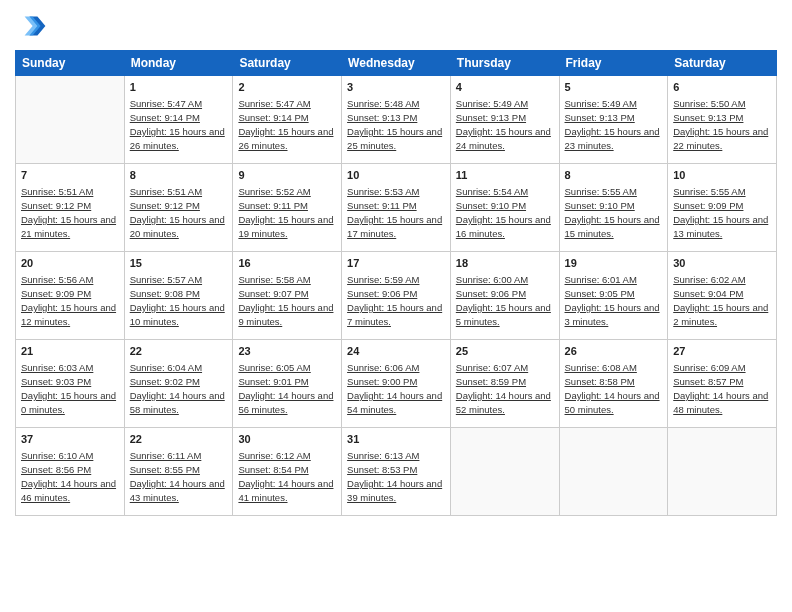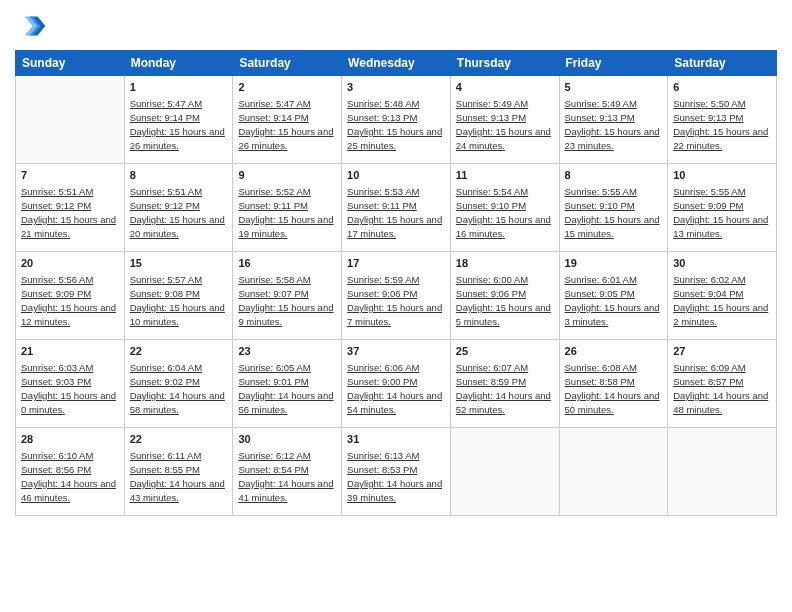--- a/index.html
+++ b/index.html
@@ -221,39 +221,39 @@
           </td>
           <td>
             <span class="day-number">22</span>
             <div class="day-info">Sunrise: 6:04 AM<br>Sunset: 9:02 PM<br>Daylight: 14 hours and 58 minutes.</div>
           </td>
           <td>
             <span class="day-number">23</span>
             <div class="day-info">Sunrise: 6:05 AM<br>Sunset: 9:01 PM<br>Daylight: 14 hours and 56 minutes.</div>
           </td>
           <td>
-            <span class="day-number">37</span>
+            <span class="day-number">24</span>
             <div class="day-info">Sunrise: 6:06 AM<br>Sunset: 9:00 PM<br>Daylight: 14 hours and 54 minutes.</div>
           </td>
           <td>
             <span class="day-number">25</span>
             <div class="day-info">Sunrise: 6:07 AM<br>Sunset: 8:59 PM<br>Daylight: 14 hours and 52 minutes.</div>
           </td>
           <td>
             <span class="day-number">26</span>
             <div class="day-info">Sunrise: 6:08 AM<br>Sunset: 8:58 PM<br>Daylight: 14 hours and 50 minutes.</div>
           </td>
           <td>
             <span class="day-number">27</span>
             <div class="day-info">Sunrise: 6:09 AM<br>Sunset: 8:57 PM<br>Daylight: 14 hours and 48 minutes.</div>
           </td>
         </tr>
         <tr>
           <td>
-            <span class="day-number">28</span>
+            <span class="day-number">37</span>
             <div class="day-info">Sunrise: 6:10 AM<br>Sunset: 8:56 PM<br>Daylight: 14 hours and 46 minutes.</div>
           </td>
           <td>
             <span class="day-number">22</span>
             <div class="day-info">Sunrise: 6:11 AM<br>Sunset: 8:55 PM<br>Daylight: 14 hours and 43 minutes.</div>
           </td>
           <td>
             <span class="day-number">30</span>
             <div class="day-info">Sunrise: 6:12 AM<br>Sunset: 8:54 PM<br>Daylight: 14 hours and 41 minutes.</div>
           </td>

